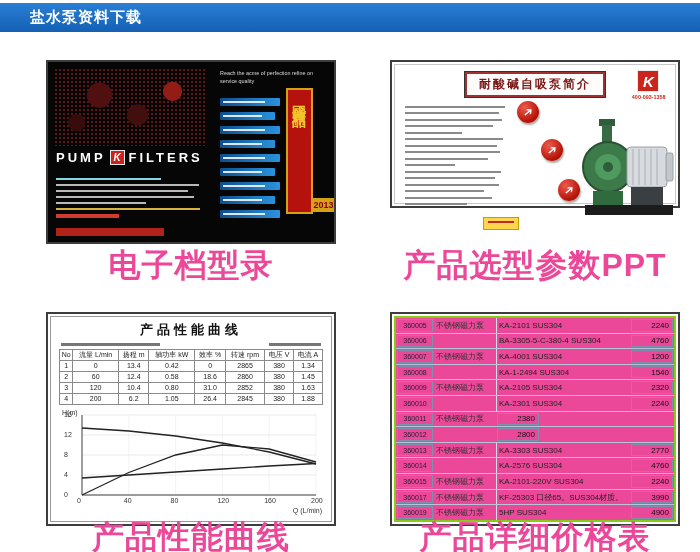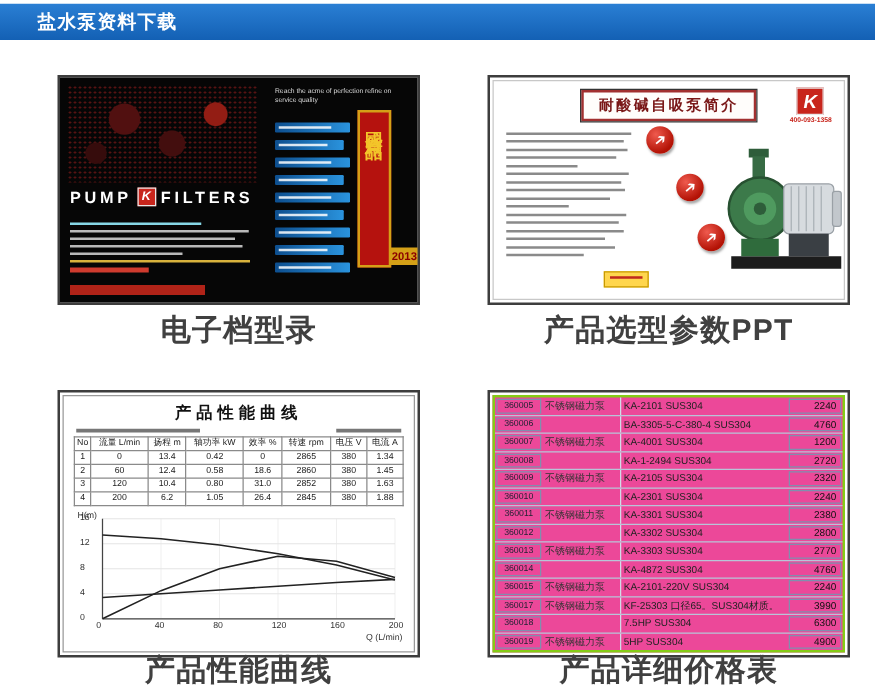--- a/index.html
+++ b/index.html
@@ -12,26 +12,26 @@
   .header {
     position:absolute; left:0; right:0; top:3px; height:29px;
     background:linear-gradient(#2a7fd4,#1360b4);
     display:flex; align-items:center;
   }
   .header-title { color:#fff; font-size:15px; font-weight:bold; padding-left:30px; letter-spacing:1px; }
 
   
   .panel { position:absolute; width:290px; border:2px solid #3d3d3d; background:#fff; }
   .p1 { left:46px;  top:60px;  height:184px; }
-  .p2 { left:390px; top:60px;  height:184px;padding-left:24px; }
+  .p2 { left:390px; top:60px;  height:148px;padding-left:24px; }
   .p3 { left:46px;  top:312px; height:214px; }
   .p4 { left:390px; top:312px; height:214px; }
   .caption {
     position:absolute; width:290px; text-align:center;
-    font-size:24px; font-weight:bold; color:#404040; letter-spacing:1px; line-height:30px;
+    font-size:32px; font-weight:bold; color:#ec4899; letter-spacing:1px; line-height:30px;
   }
   .cap1 { left:46px;  top:250px; }
   .cap2 { left:390px; top:250px; }
   .cap3 { left:46px;  top:524px; line-height:26px; }
   .cap4 { left:390px; top:524px; line-height:26px; }
 
   
   .p1-inner { position:absolute; inset:0; background:#060606; overflow:hidden; }
   .p1-map {
     position:absolute; left:6px; top:6px; width:152px; height:78px;
@@ -366,75 +366,67 @@
       <div class="price-row">
         <div class="pc code">360007</div>
         <div class="pc name">不锈钢磁力泵</div>
         <div class="pc model">KA-4001 SUS304</div>
         <div class="pc price">1200</div>
       </div>
       <div class="price-row">
         <div class="pc code">360008</div>
         <div class="pc name"></div>
         <div class="pc model">KA-1-2494 SUS304</div>
-        <div class="pc price">2720</div>
+        <div class="pc price">1540</div>
       </div>
       <div class="price-row">
         <div class="pc code">360009</div>
         <div class="pc name">不锈钢磁力泵</div>
         <div class="pc model">KA-2105 SUS304</div>
         <div class="pc price">2320</div>
       </div>
       <div class="price-row">
         <div class="pc code">360010</div>
         <div class="pc name"></div>
         <div class="pc model">KA-2301 SUS304</div>
         <div class="pc price">2240</div>
       </div>
       <div class="price-row">
         <div class="pc code">360011</div>
         <div class="pc name">不锈钢磁力泵</div>
-        <div class="pc model">KA-3301 SUS304</div>
         <div class="pc price">2380</div>
       </div>
       <div class="price-row">
         <div class="pc code">360012</div>
         <div class="pc name"></div>
-        <div class="pc model">KA-3302 SUS304</div>
         <div class="pc price">2800</div>
       </div>
       <div class="price-row">
         <div class="pc code">360013</div>
         <div class="pc name">不锈钢磁力泵</div>
         <div class="pc model">KA-3303 SUS304</div>
         <div class="pc price">2770</div>
       </div>
       <div class="price-row">
         <div class="pc code">360014</div>
         <div class="pc name"></div>
-        <div class="pc model">KA-4872 SUS304</div>
+        <div class="pc model">KA-2576 SUS304</div>
         <div class="pc price">4760</div>
       </div>
       <div class="price-row">
         <div class="pc code">360015</div>
         <div class="pc name">不锈钢磁力泵</div>
         <div class="pc model">KA-2101-220V SUS304</div>
         <div class="pc price">2240</div>
       </div>
       <div class="price-row">
         <div class="pc code">360017</div>
         <div class="pc name">不锈钢磁力泵</div>
         <div class="pc model">KF-25303  口径65。SUS304材质。</div>
         <div class="pc price">3990</div>
-      </div>
-      <div class="price-row">
-        <div class="pc code">360018</div>
-        <div class="pc name"></div>
-        <div class="pc model">7.5HP SUS304</div>
-        <div class="pc price">6300</div>
       </div>
       <div class="price-row">
         <div class="pc code">360019</div>
         <div class="pc name">不锈钢磁力泵</div>
         <div class="pc model">5HP SUS304</div>
         <div class="pc price">4900</div>
       </div>
     </div>
 </div>
 <div class="caption cap4">产品详细价格表</div>

